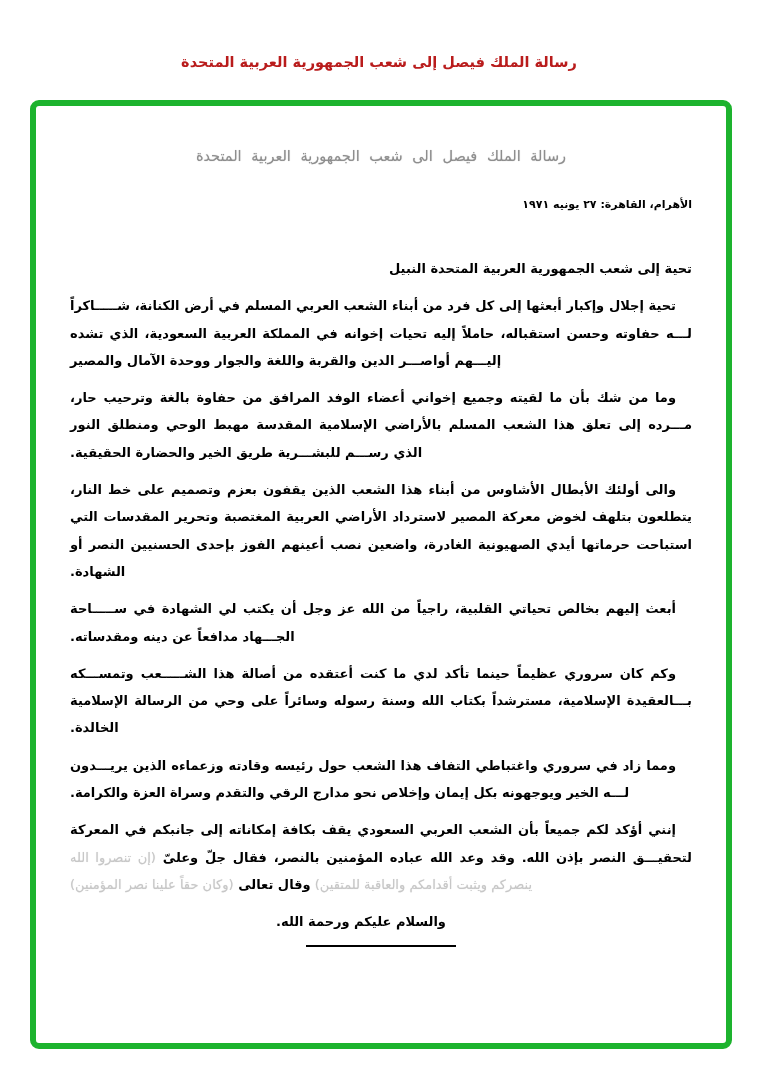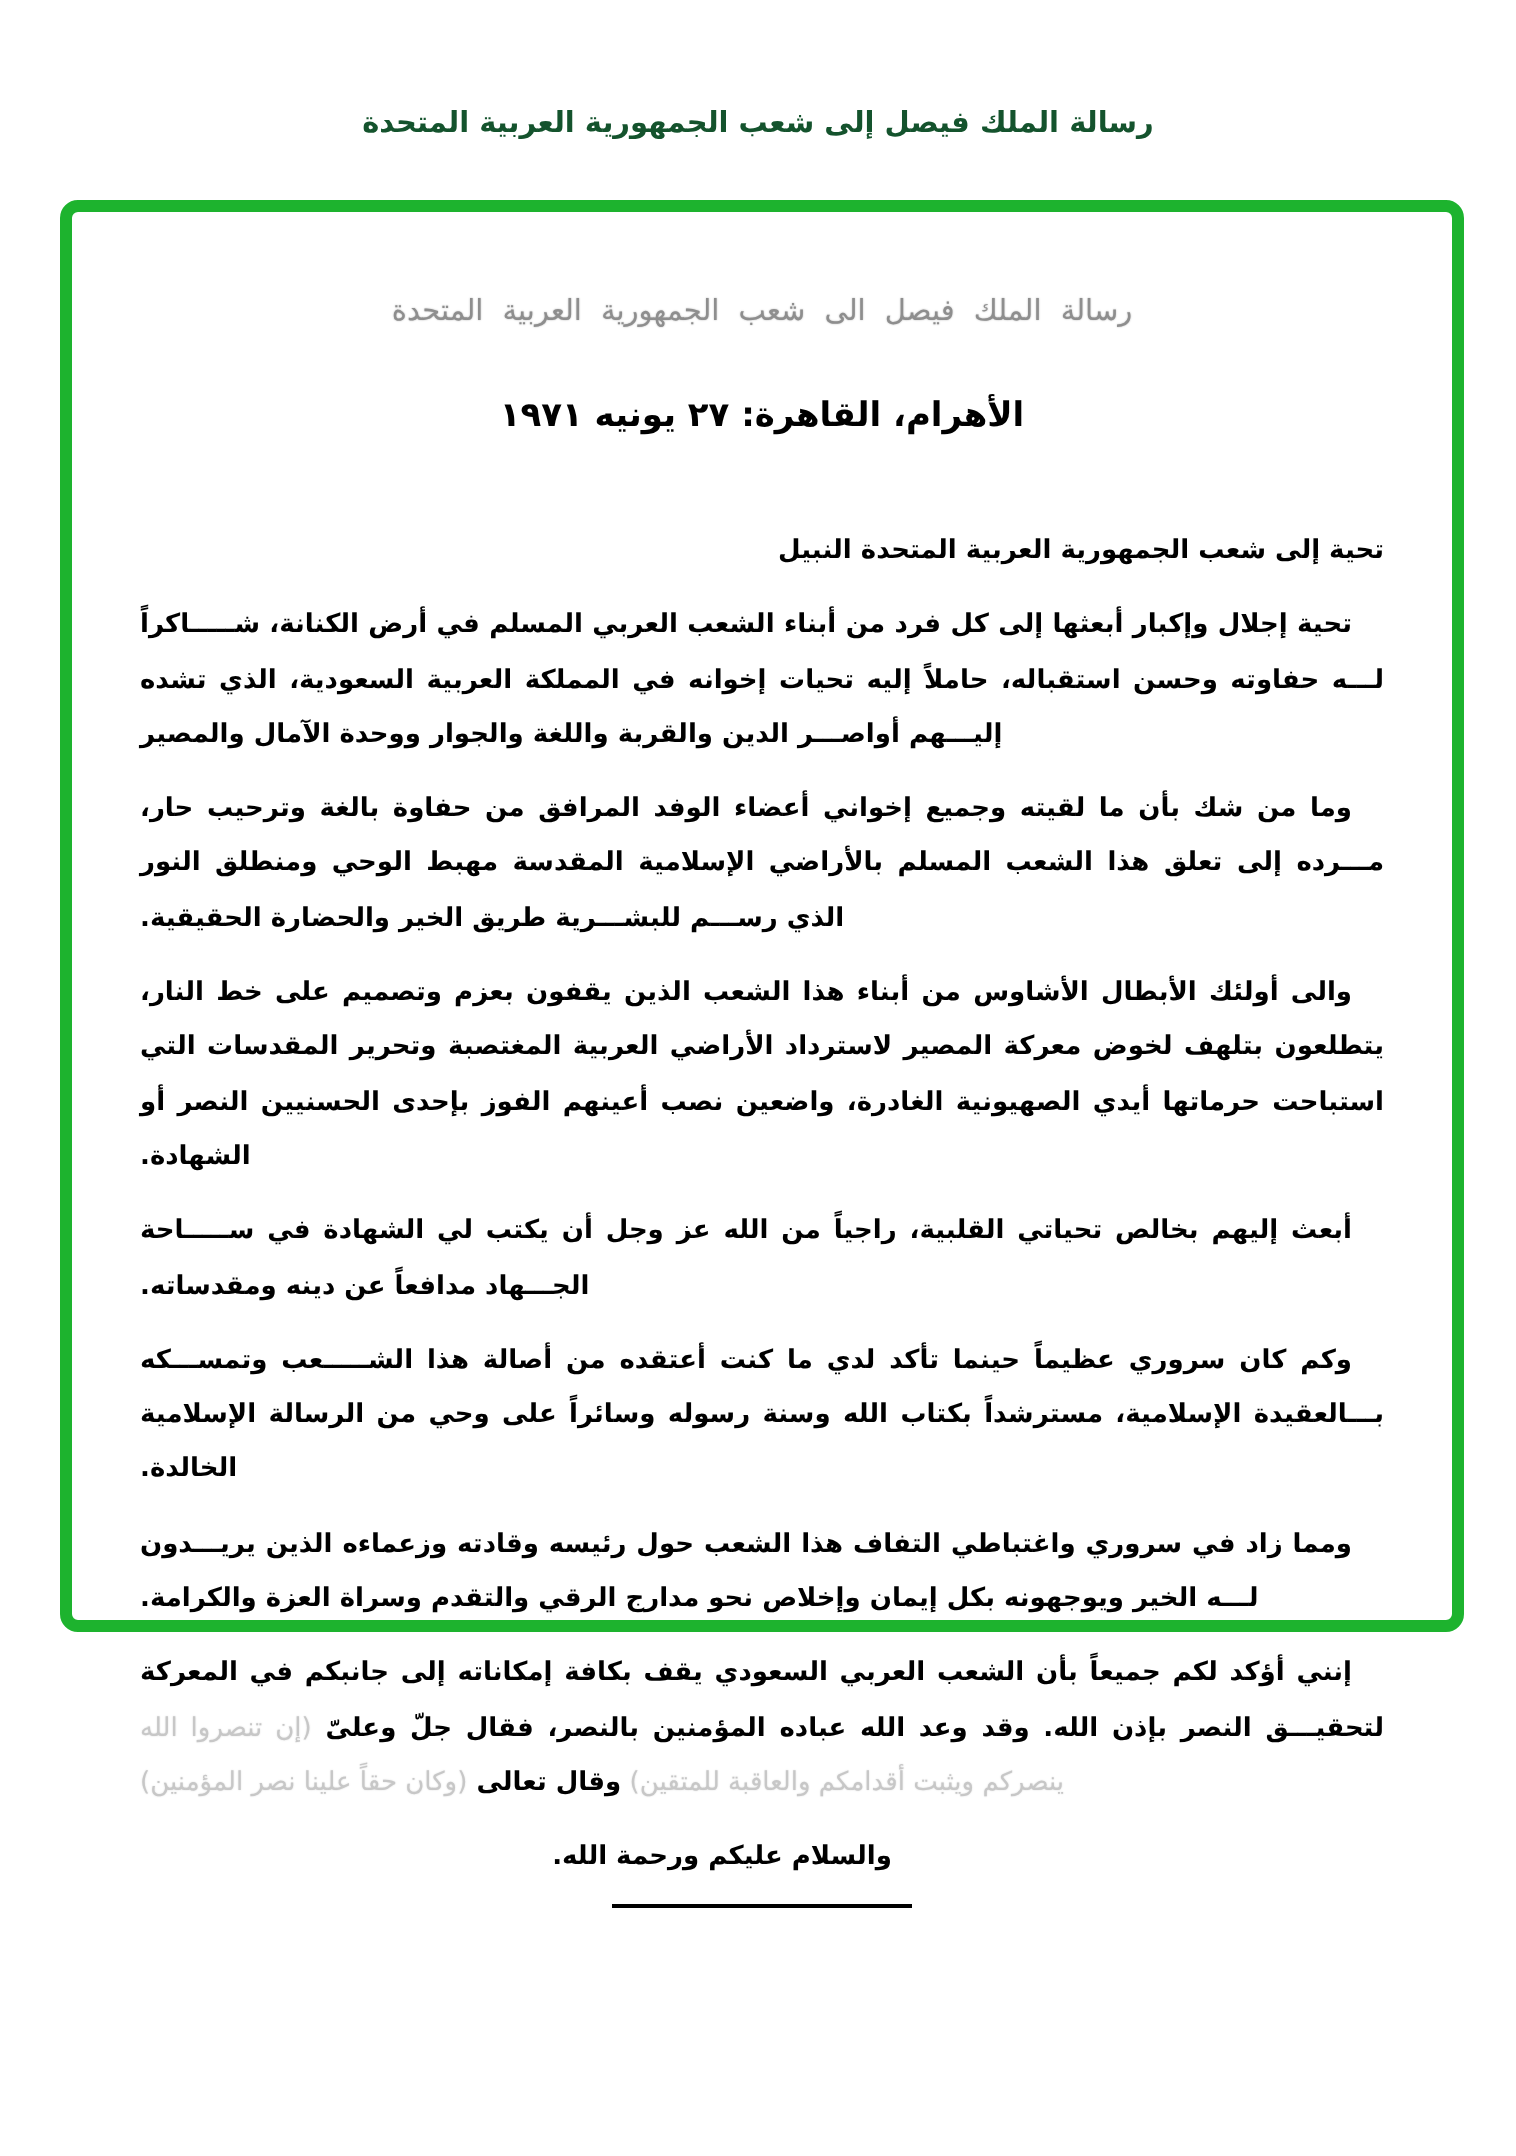--- a/index.html
+++ b/index.html
@@ -3,35 +3,35 @@
 <meta charset="utf-8">
 <style>
   html,body{margin:0;padding:0;}
   body{
     width:758px;height:1078px;background:#ffffff;
     font-family:"DejaVu Sans",sans-serif;color:#000;
     overflow:hidden;
   }
   .outer-title{
     direction:rtl;text-align:center;font-weight:bold;font-size:14.5px;
-    padding-top:54px;color:#14532d;
+    padding-top:54px;color:#b91c1c;
   }
   .letter-box{
     box-sizing:border-box;
-    margin:30px 26px 0 30px;width:702px;height:716px;
+    margin:30px 26px 0 30px;width:702px;height:949px;
     border:6px solid #1db32e;border-radius:9px;
     padding:42px 34px 0 34px;direction:rtl;
   }
   .faded-title{
     text-align:center;color:#8e8e8e;font-size:14.5px;
     word-spacing:5px;letter-spacing:.5px;margin-bottom:22px;
     text-shadow:0 0 1px #b5b5b5;font-weight:normal;
   }
   .dateline{text-align:center;font-weight:bold;font-size:18px;margin-bottom:8px;}
-  .source-line{text-align:center;font-weight:bold;font-size:17px;margin-bottom:44px;margin-top:34px;}
+  .source-line{text-align:right;font-weight:bold;font-size:11px;margin-bottom:44px;margin-top:34px;}
   p{margin:0 0 10px 0;}
   p.body{
     font-size:13px;font-weight:bold;line-height:2.1;
     text-align:justify;text-align-last:left;
   }
   p.indent{text-indent:16px;}
   p.salutation,p.brothers{
     font-size:13px;font-weight:bold;line-height:2.1;text-align:right;
   }
   p.brothers{text-indent:16px;margin-top:4px;}

